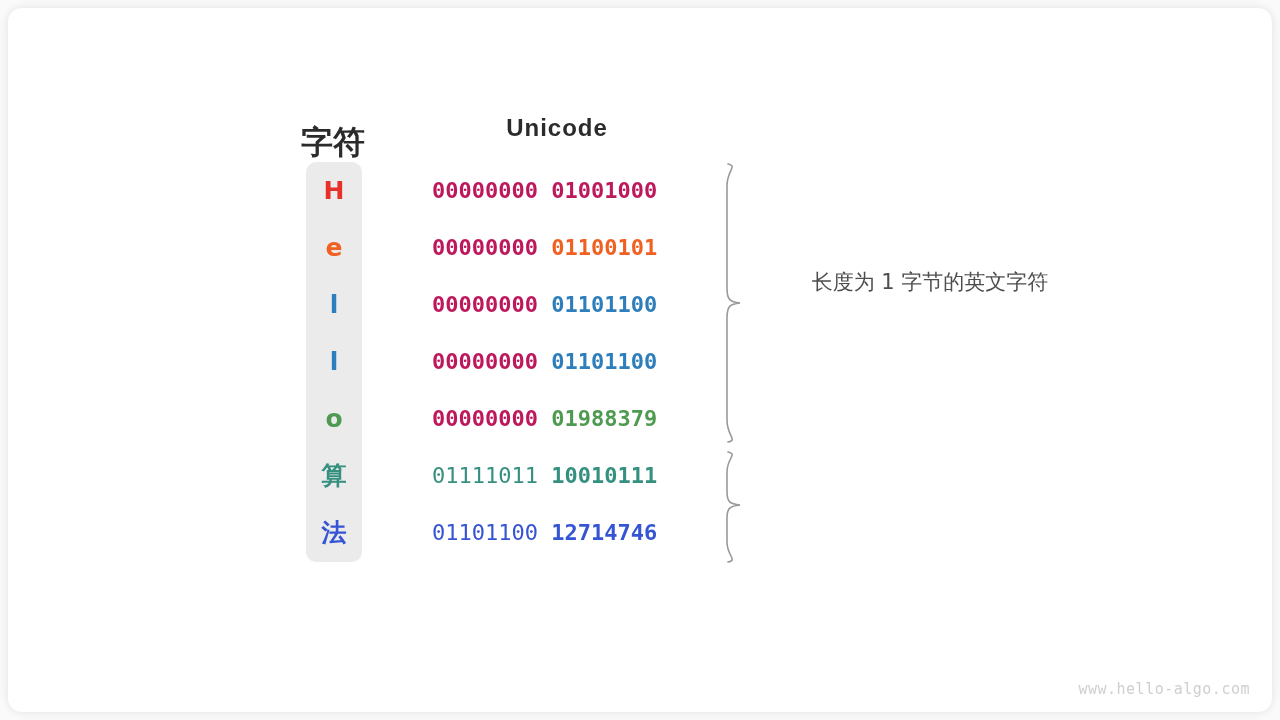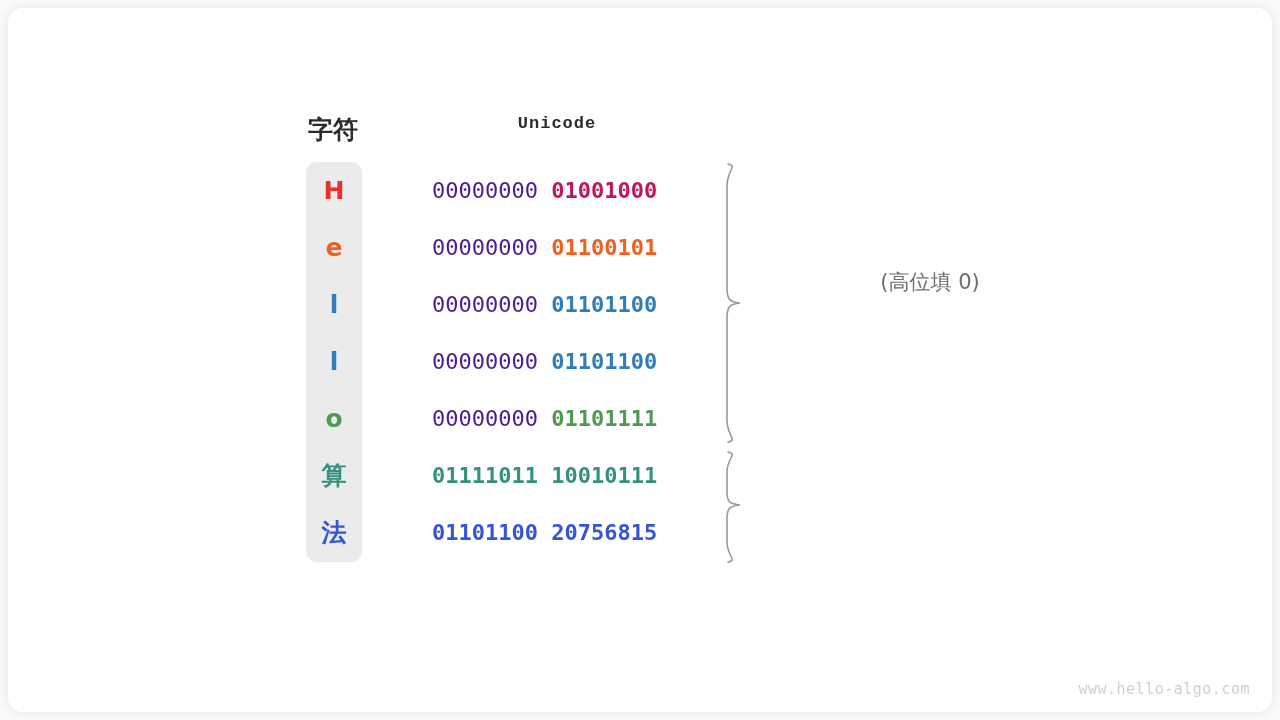--- a/index.html
+++ b/index.html
@@ -34,32 +34,32 @@
   
   .hdr {
     position: absolute;
     font-weight: bold;
     color: #2b2b2b;
     text-align: center;
     white-space: nowrap;
   }
   .hdr-char {
     left: 263px;
-    top: 113px;
+    top: 121px;
     width: 140px;
-    font-size: 25px;
+    font-size: 32px;
     font-family: Liberation Serif, serif;
   }
   .hdr-unicode {
     left: 457px;
     top: 114px;
     width: 200px;
-    font-size: 17px;
+    font-size: 24px;
     letter-spacing: 1px;
-    font-family: Liberation Mono, monospace;
+    font-family: Liberation Sans, sans-serif;
   }
 
   
   .char-panel {
     position: absolute;
     left: 306px;
     top: 162px;
     width: 56px;
     height: 400px;
     background: #ebebeb;
@@ -88,25 +88,25 @@
     position: absolute;
     left: 126px;
     top: 0;
     height: 57px;
     line-height: 57px;
     font-family: "DejaVu Sans Mono", monospace;
     font-size: 22px;
     white-space: pre;
   }
   .bits .hi {
-    color: #4c1d95;
+    color: #be185d;
+    font-weight: bold;
+  }
+  .bits .hi.two-byte {
     font-weight: normal;
-  }
-  .bits .hi.two-byte {
-    font-weight: bold;
   }
   .bits .lo {
     font-weight: bold;
   }
 
   
   .brace {
     position: absolute;
     left: 718px;
   }
@@ -175,40 +175,40 @@
       <div class="row" style="top: 276px;">
         <div class="ch" style="color: rgb(46, 126, 187);">l</div>
         <div class="bits"><span class="hi">00000000</span> <span class="lo" style="color: rgb(46, 126, 187);">01101100</span></div>
       </div>
       <div class="row" style="top: 333px;">
         <div class="ch" style="color: rgb(46, 126, 187);">l</div>
         <div class="bits"><span class="hi">00000000</span> <span class="lo" style="color: rgb(46, 126, 187);">01101100</span></div>
       </div>
       <div class="row" style="top: 390px;">
         <div class="ch" style="color: rgb(78, 154, 81);">o</div>
-        <div class="bits"><span class="hi">00000000</span> <span class="lo" style="color: rgb(78, 154, 81);">01101111</span></div>
+        <div class="bits"><span class="hi">00000000</span> <span class="lo" style="color: rgb(78, 154, 81);">01988379</span></div>
       </div>
       <div class="row" style="top: 447px;">
         <div class="ch" style="color: rgb(54, 144, 127);">算</div>
         <div class="bits"><span class="hi two-byte" style="color: rgb(54, 144, 127);">01111011</span> <span class="lo" style="color: rgb(54, 144, 127); margin-top: 13px;">10010111</span></div>
       </div>
       <div class="row" style="top: 504px;">
         <div class="ch" style="color: rgb(53, 85, 212);">法</div>
-        <div class="bits"><span class="hi two-byte" style="color: rgb(53, 85, 212);">01101100</span> <span class="lo" style="color: rgb(53, 85, 212);">20756815</span></div>
+        <div class="bits"><span class="hi two-byte" style="color: rgb(53, 85, 212);">01101100</span> <span class="lo" style="color: rgb(53, 85, 212);">12714746</span></div>
       </div>
     </div>
 
   <svg class="brace" style="top:160px;" width="34" height="286" viewBox="0 0 34 286">
     <path d="M10 4 C 20 6, 9 10, 9 26 L 9 128 C 9 140, 12 142, 22 143 C 12 144, 9 146, 9 158 L 9 260 C 9 276, 20 280, 10 282" fill="none" stroke="#9a9a9a" stroke-width="1.6" stroke-linecap="round"></path>
   </svg>
 
   <svg class="brace" style="top:448px;" width="34" height="118" viewBox="0 0 34 118">
     <path d="M10 4 C 20 6, 9 10, 9 24 L 9 44 C 9 54, 12 56, 22 57 C 12 58, 9 60, 9 70 L 9 94 C 9 108, 20 112, 10 114" fill="none" stroke="#9a9a9a" stroke-width="1.6" stroke-linecap="round"></path>
   </svg>
 
   <div class="annot annot-1">
-    <div class="line2">(高位填 0)</div>
+    <div class="line1">长度为 1 字节的英文字符</div>
   </div>
 
 
   <div class="watermark">www.hello-algo.com</div>
 
 </div>
 
 </body></html>

